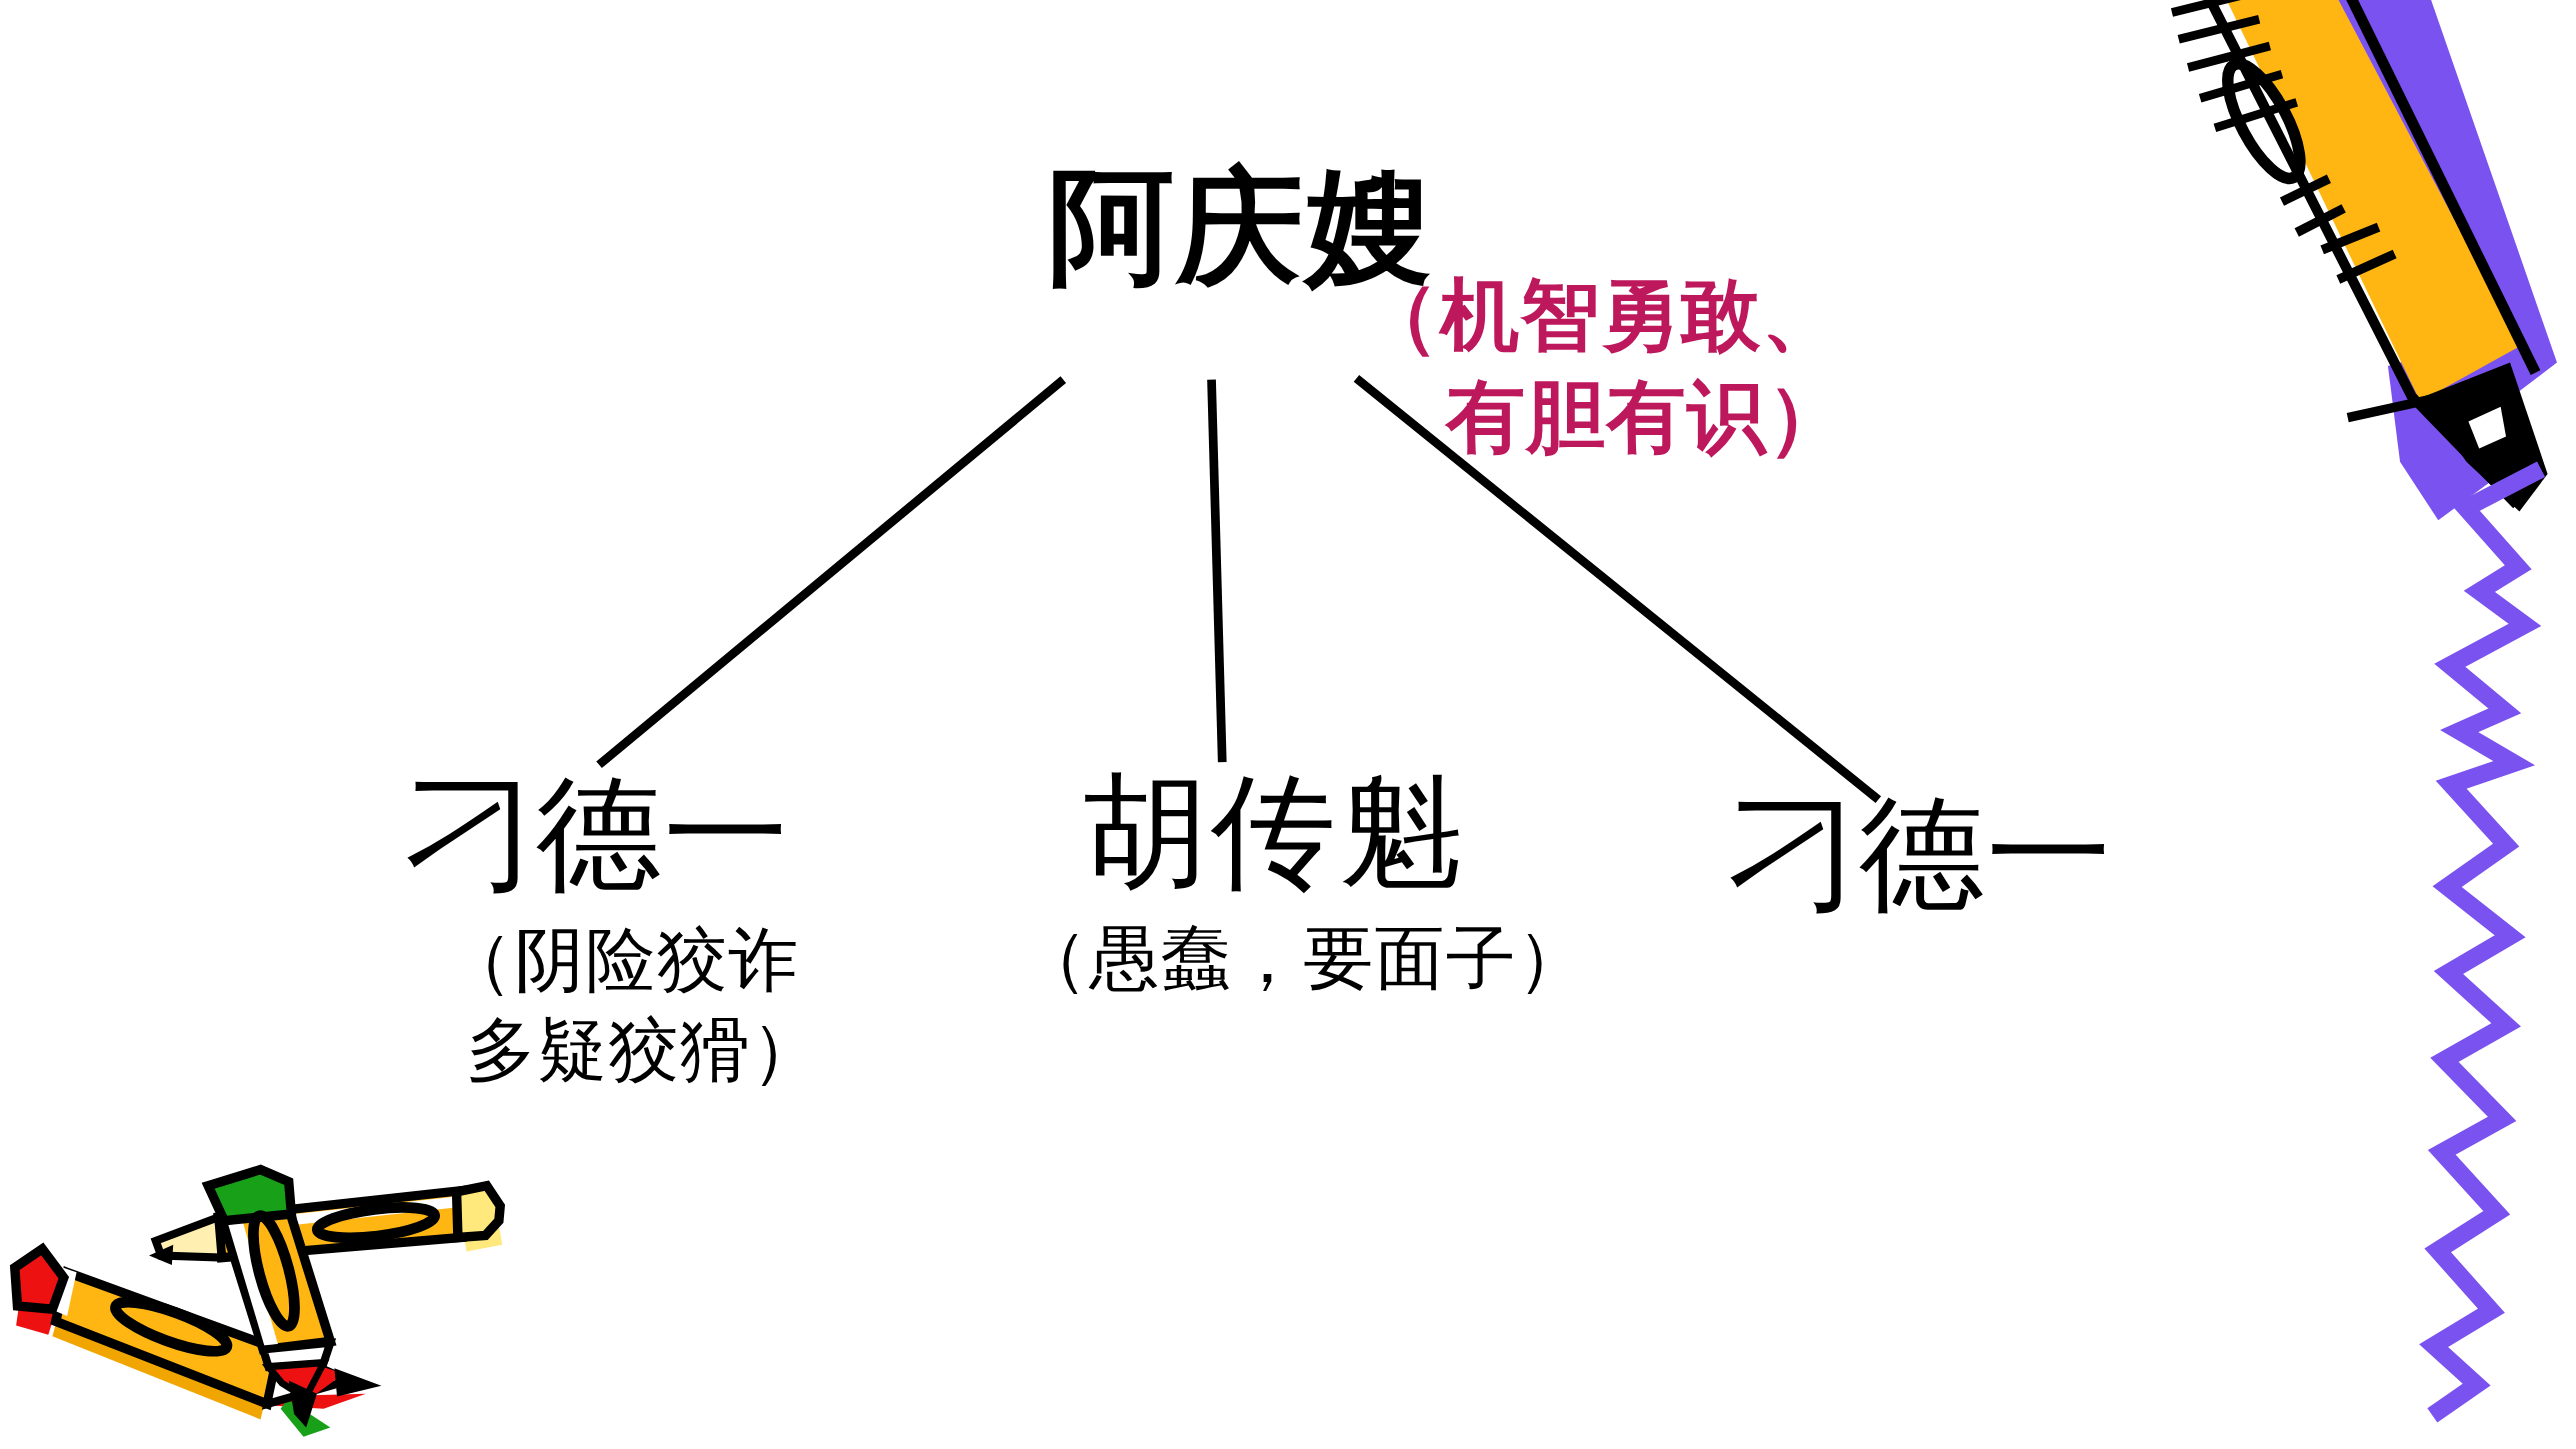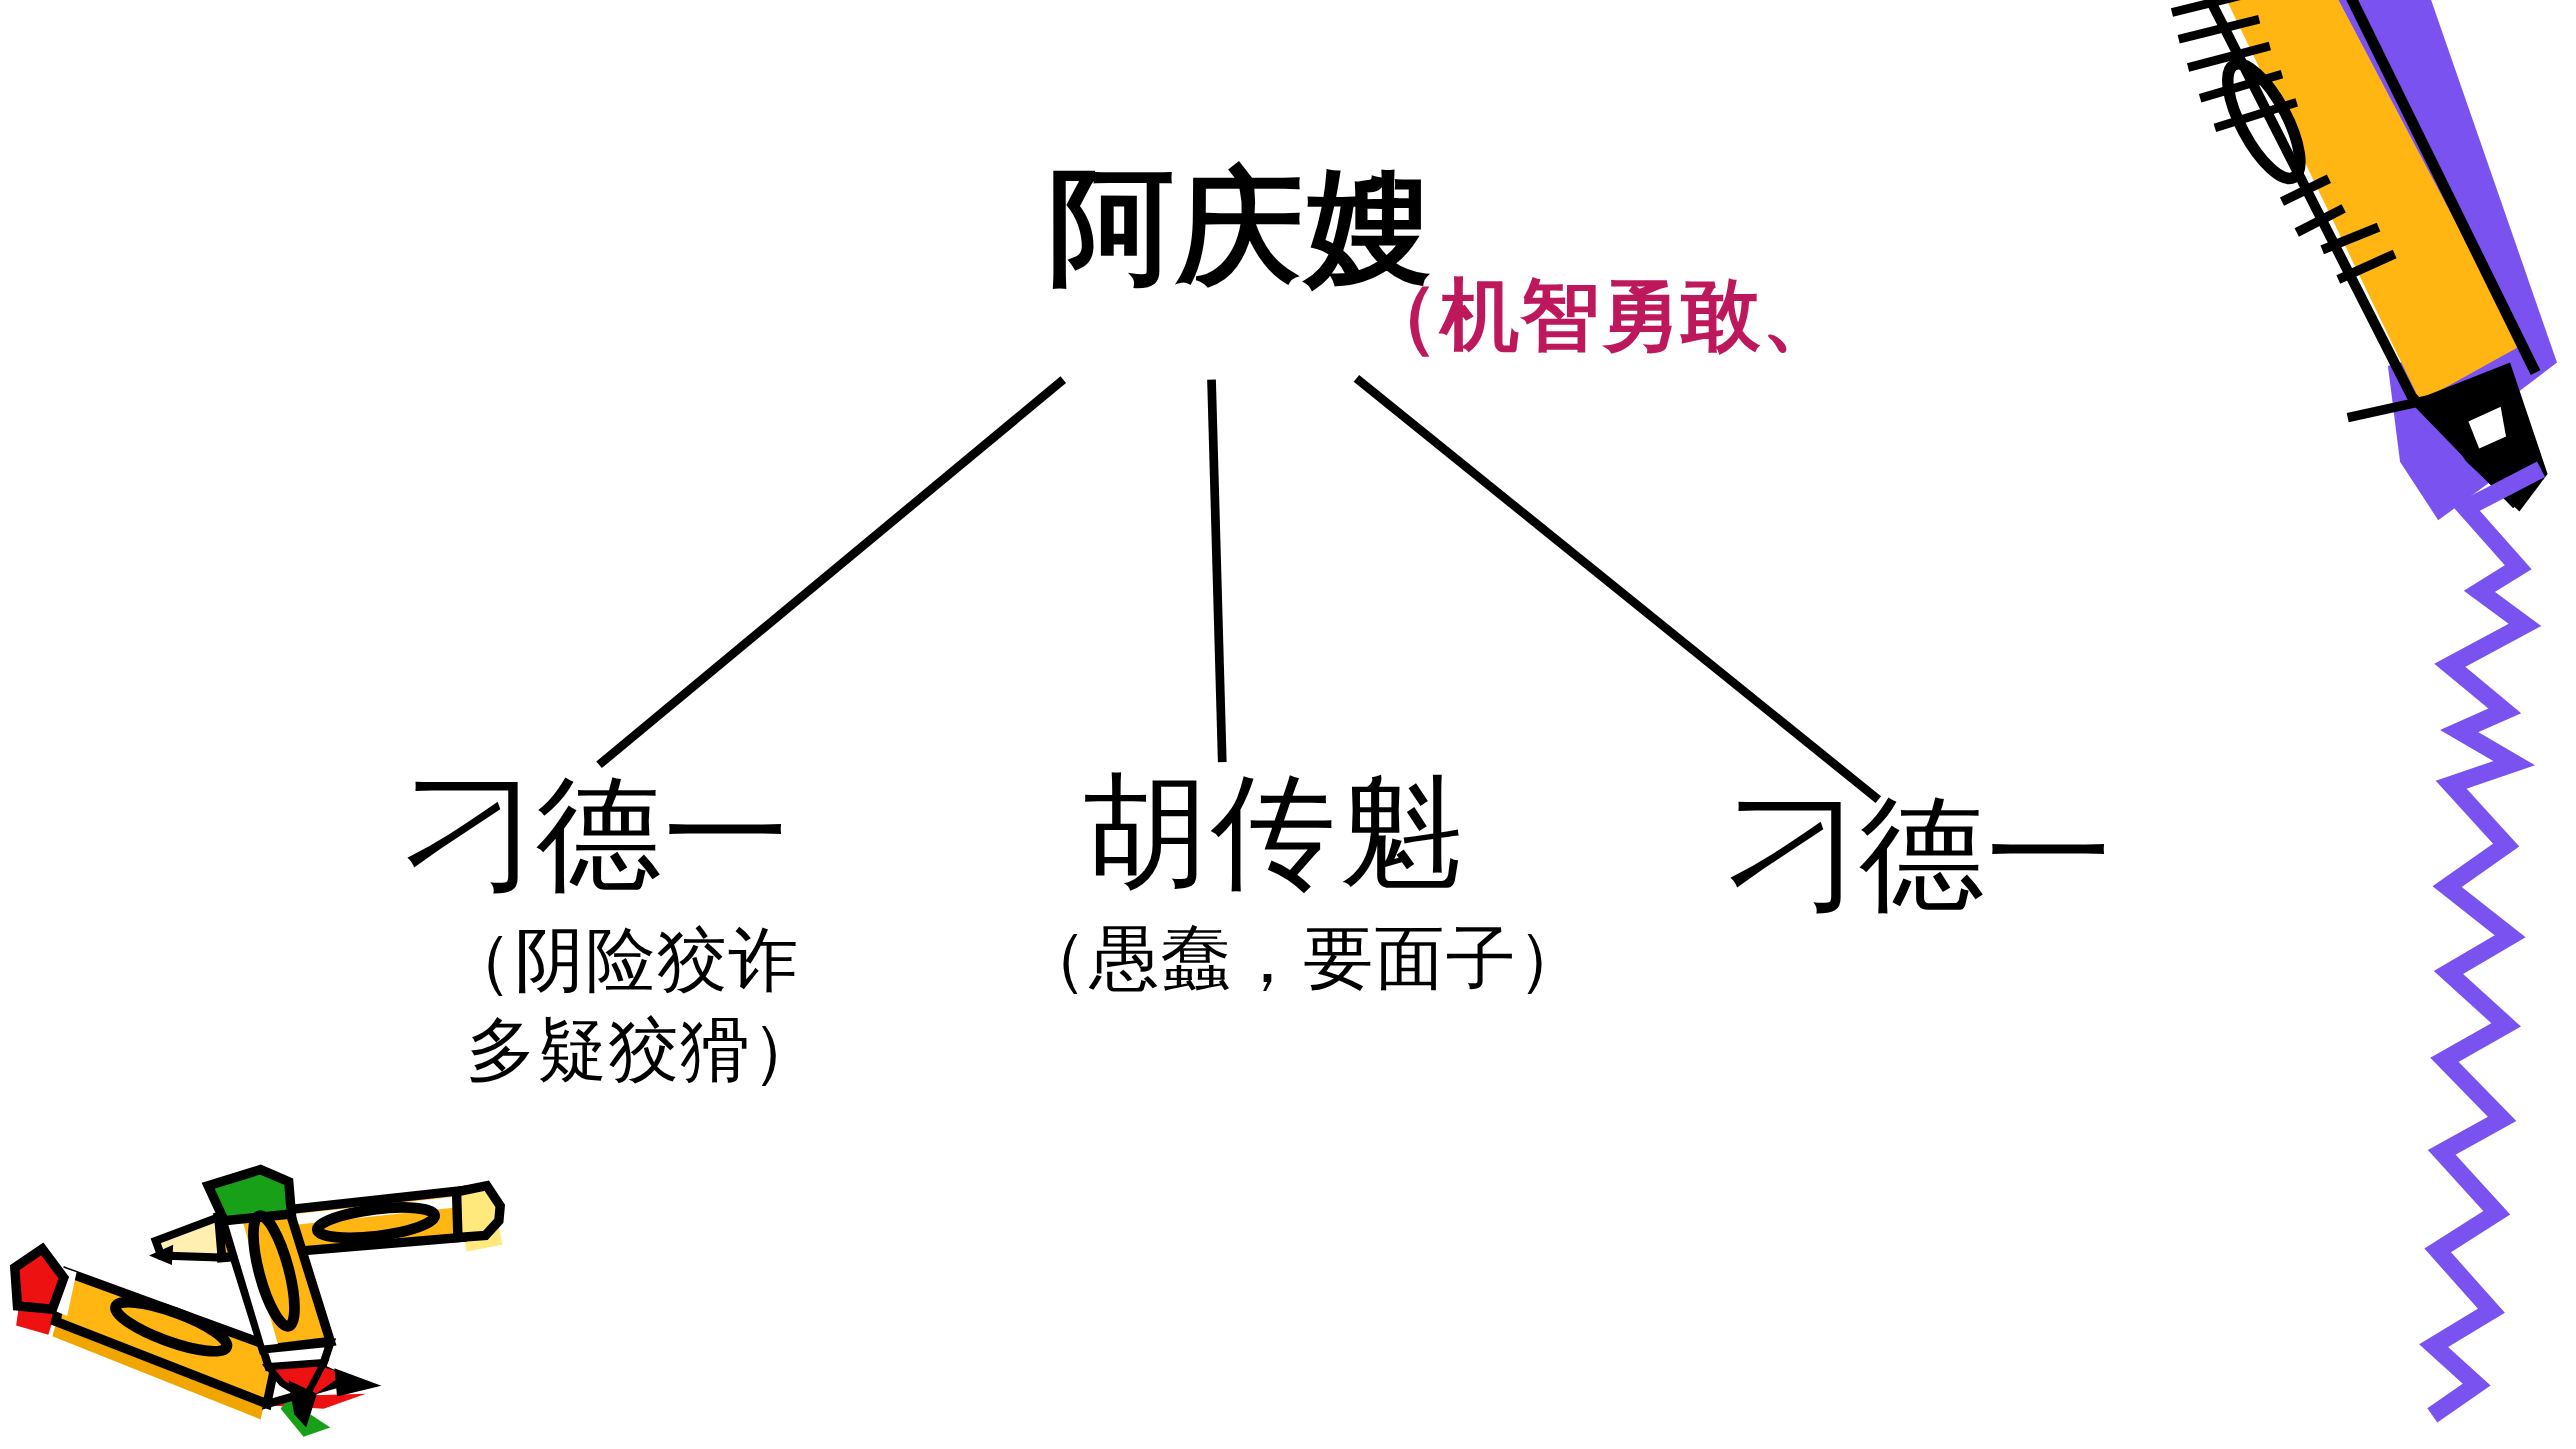--- a/index.html
+++ b/index.html
@@ -72,20 +72,21 @@
 
   <svg class="connectors" viewBox="0 0 3840 2160" xmlns="http://www.w3.org/2000/svg">
     <line x1="1585" y1="566" x2="893" y2="1140" stroke="#000000" stroke-width="13"></line>
     <line x1="1806" y1="566" x2="1822" y2="1136" stroke="#000000" stroke-width="13"></line>
     <line x1="2022" y1="564" x2="2800" y2="1192" stroke="#000000" stroke-width="13"></line>
   </svg>
 
   <div class="abs root-title">阿庆嫂</div>
   <div class="abs root-traits">
     <div class="line1">（机智勇敢、</div>
+    <div class="line2">有胆有识）</div>
   </div>
 
   <div class="abs node-name node-left">刁德一</div>
   <div class="abs trait trait-left-2">多疑狡猾）</div>
   <div class="abs trait trait-left-1">（阴险狡诈</div>
 
   <div class="abs node-name node-middle">胡传魁</div>
   <div class="abs trait trait-middle-1">（愚蠢，要面子）</div>
 
   <div class="abs node-name node-right">刁德一</div>

